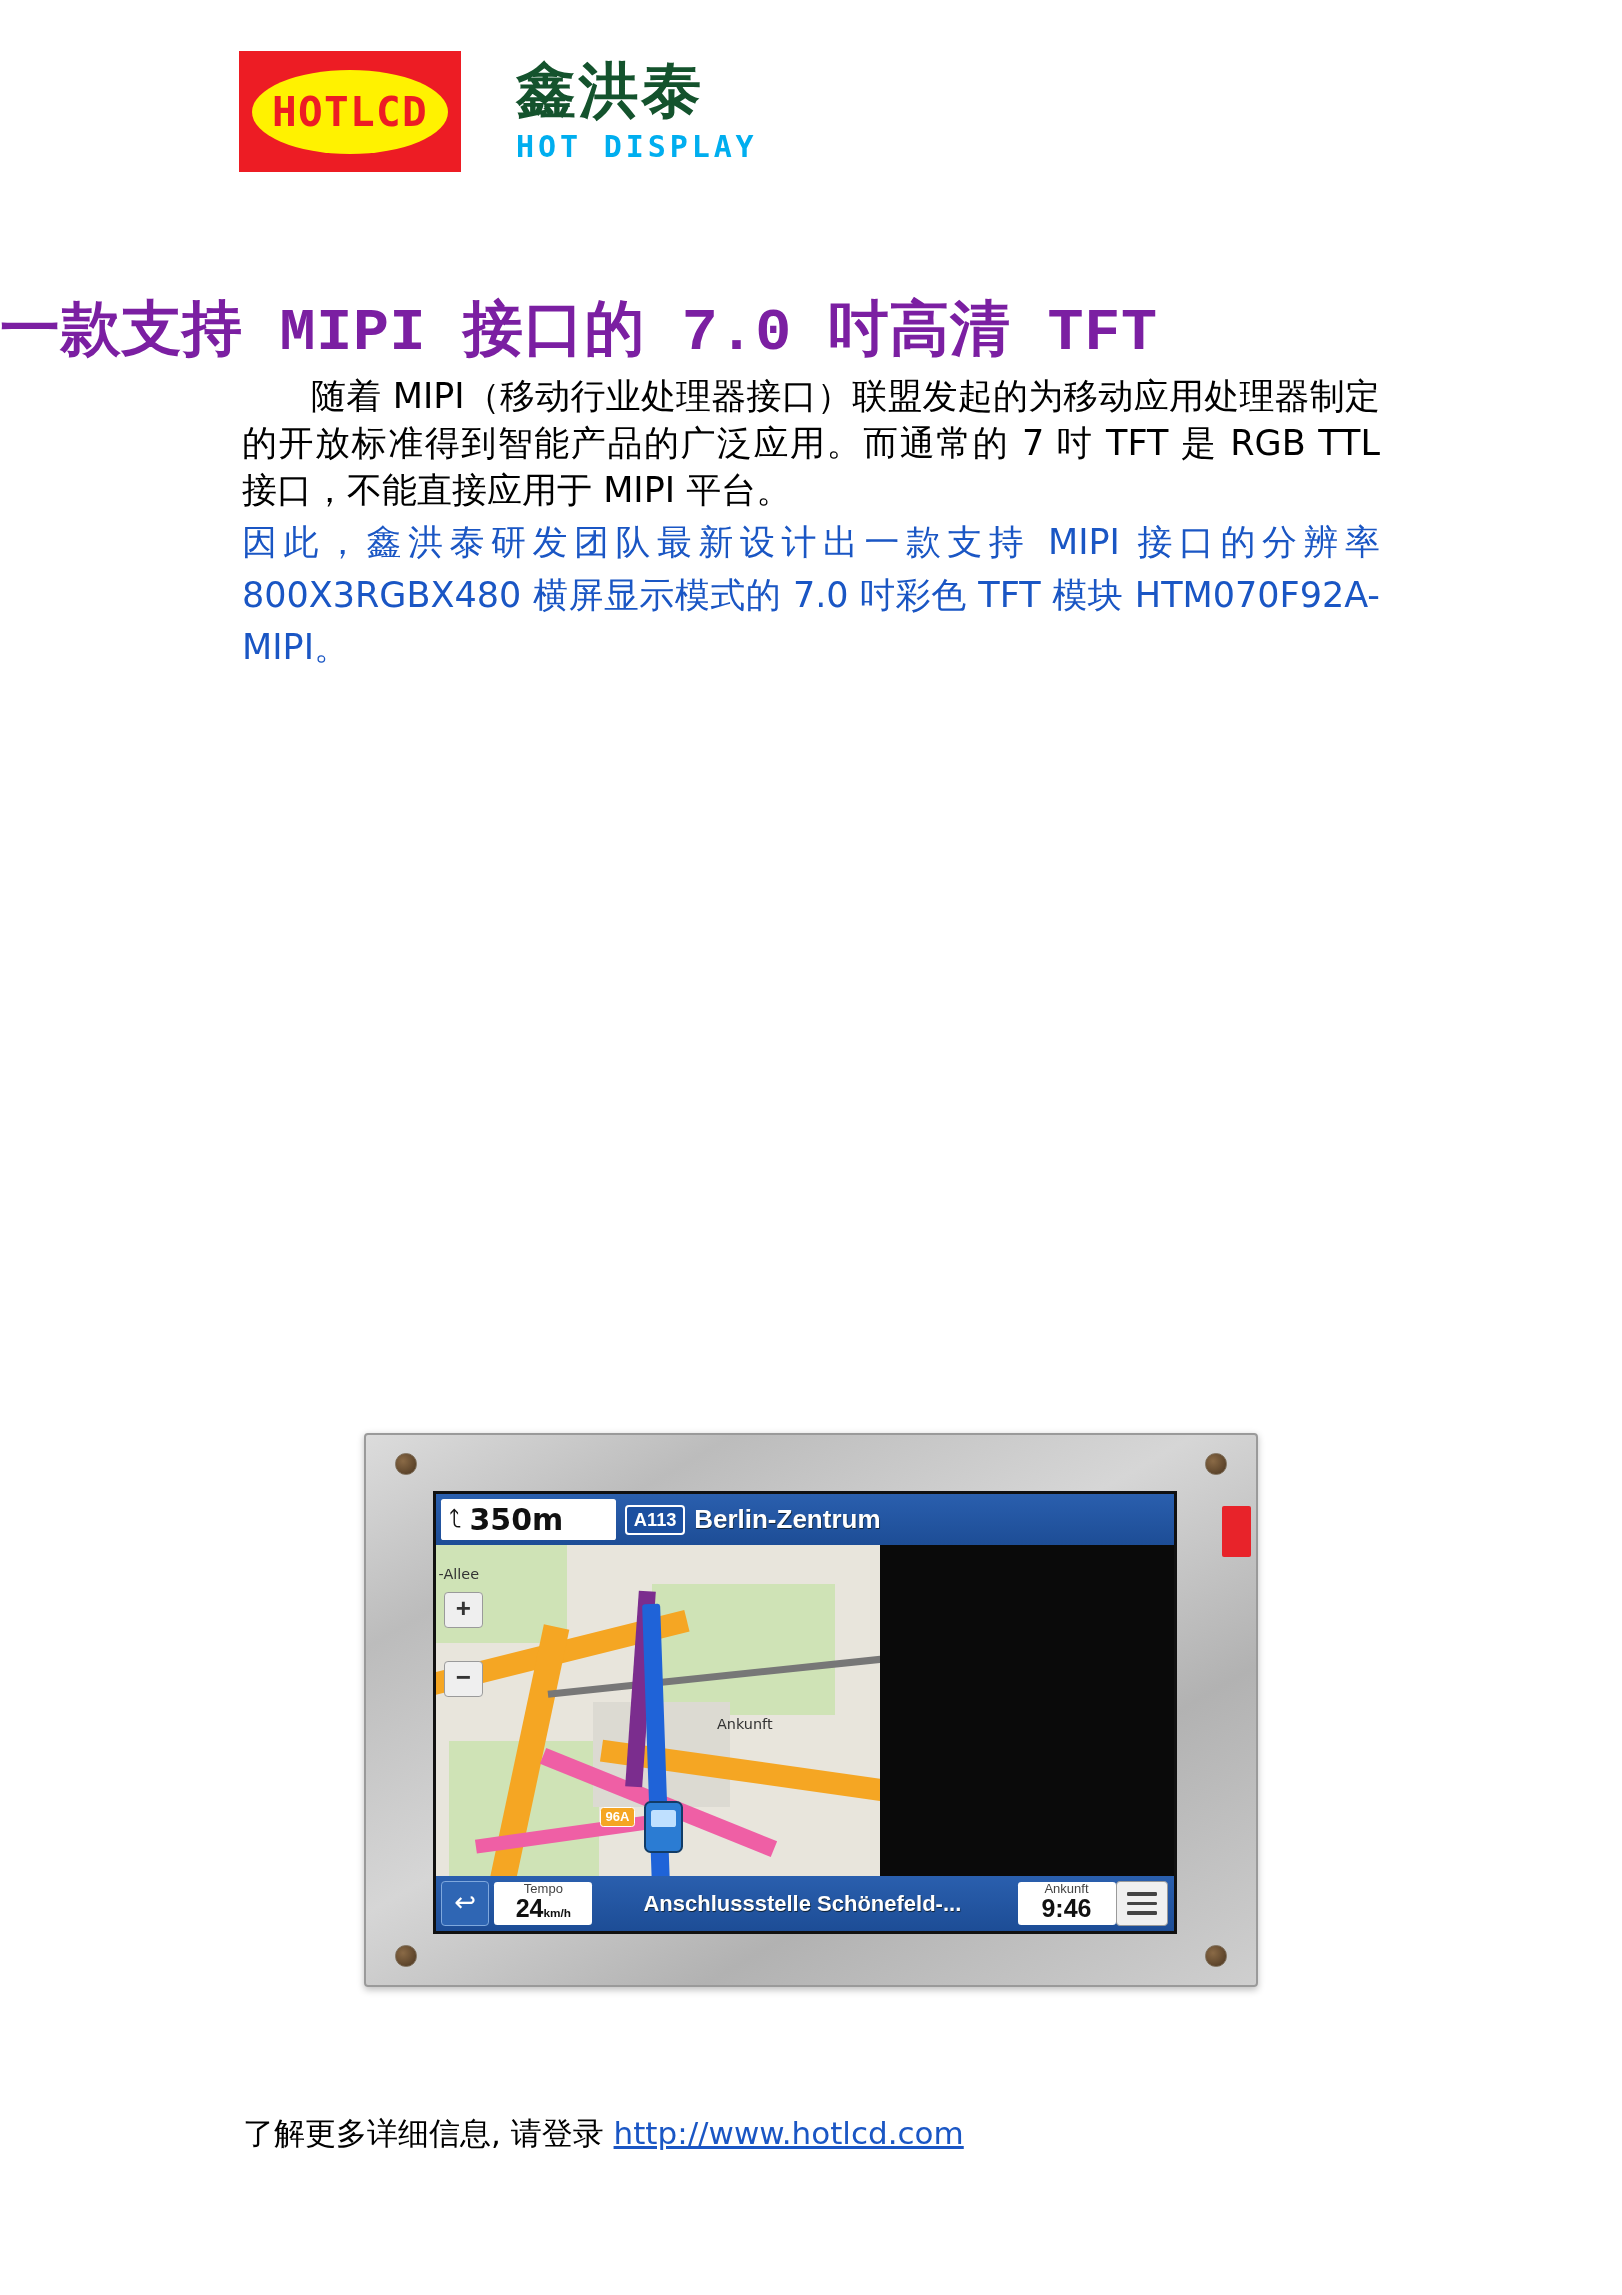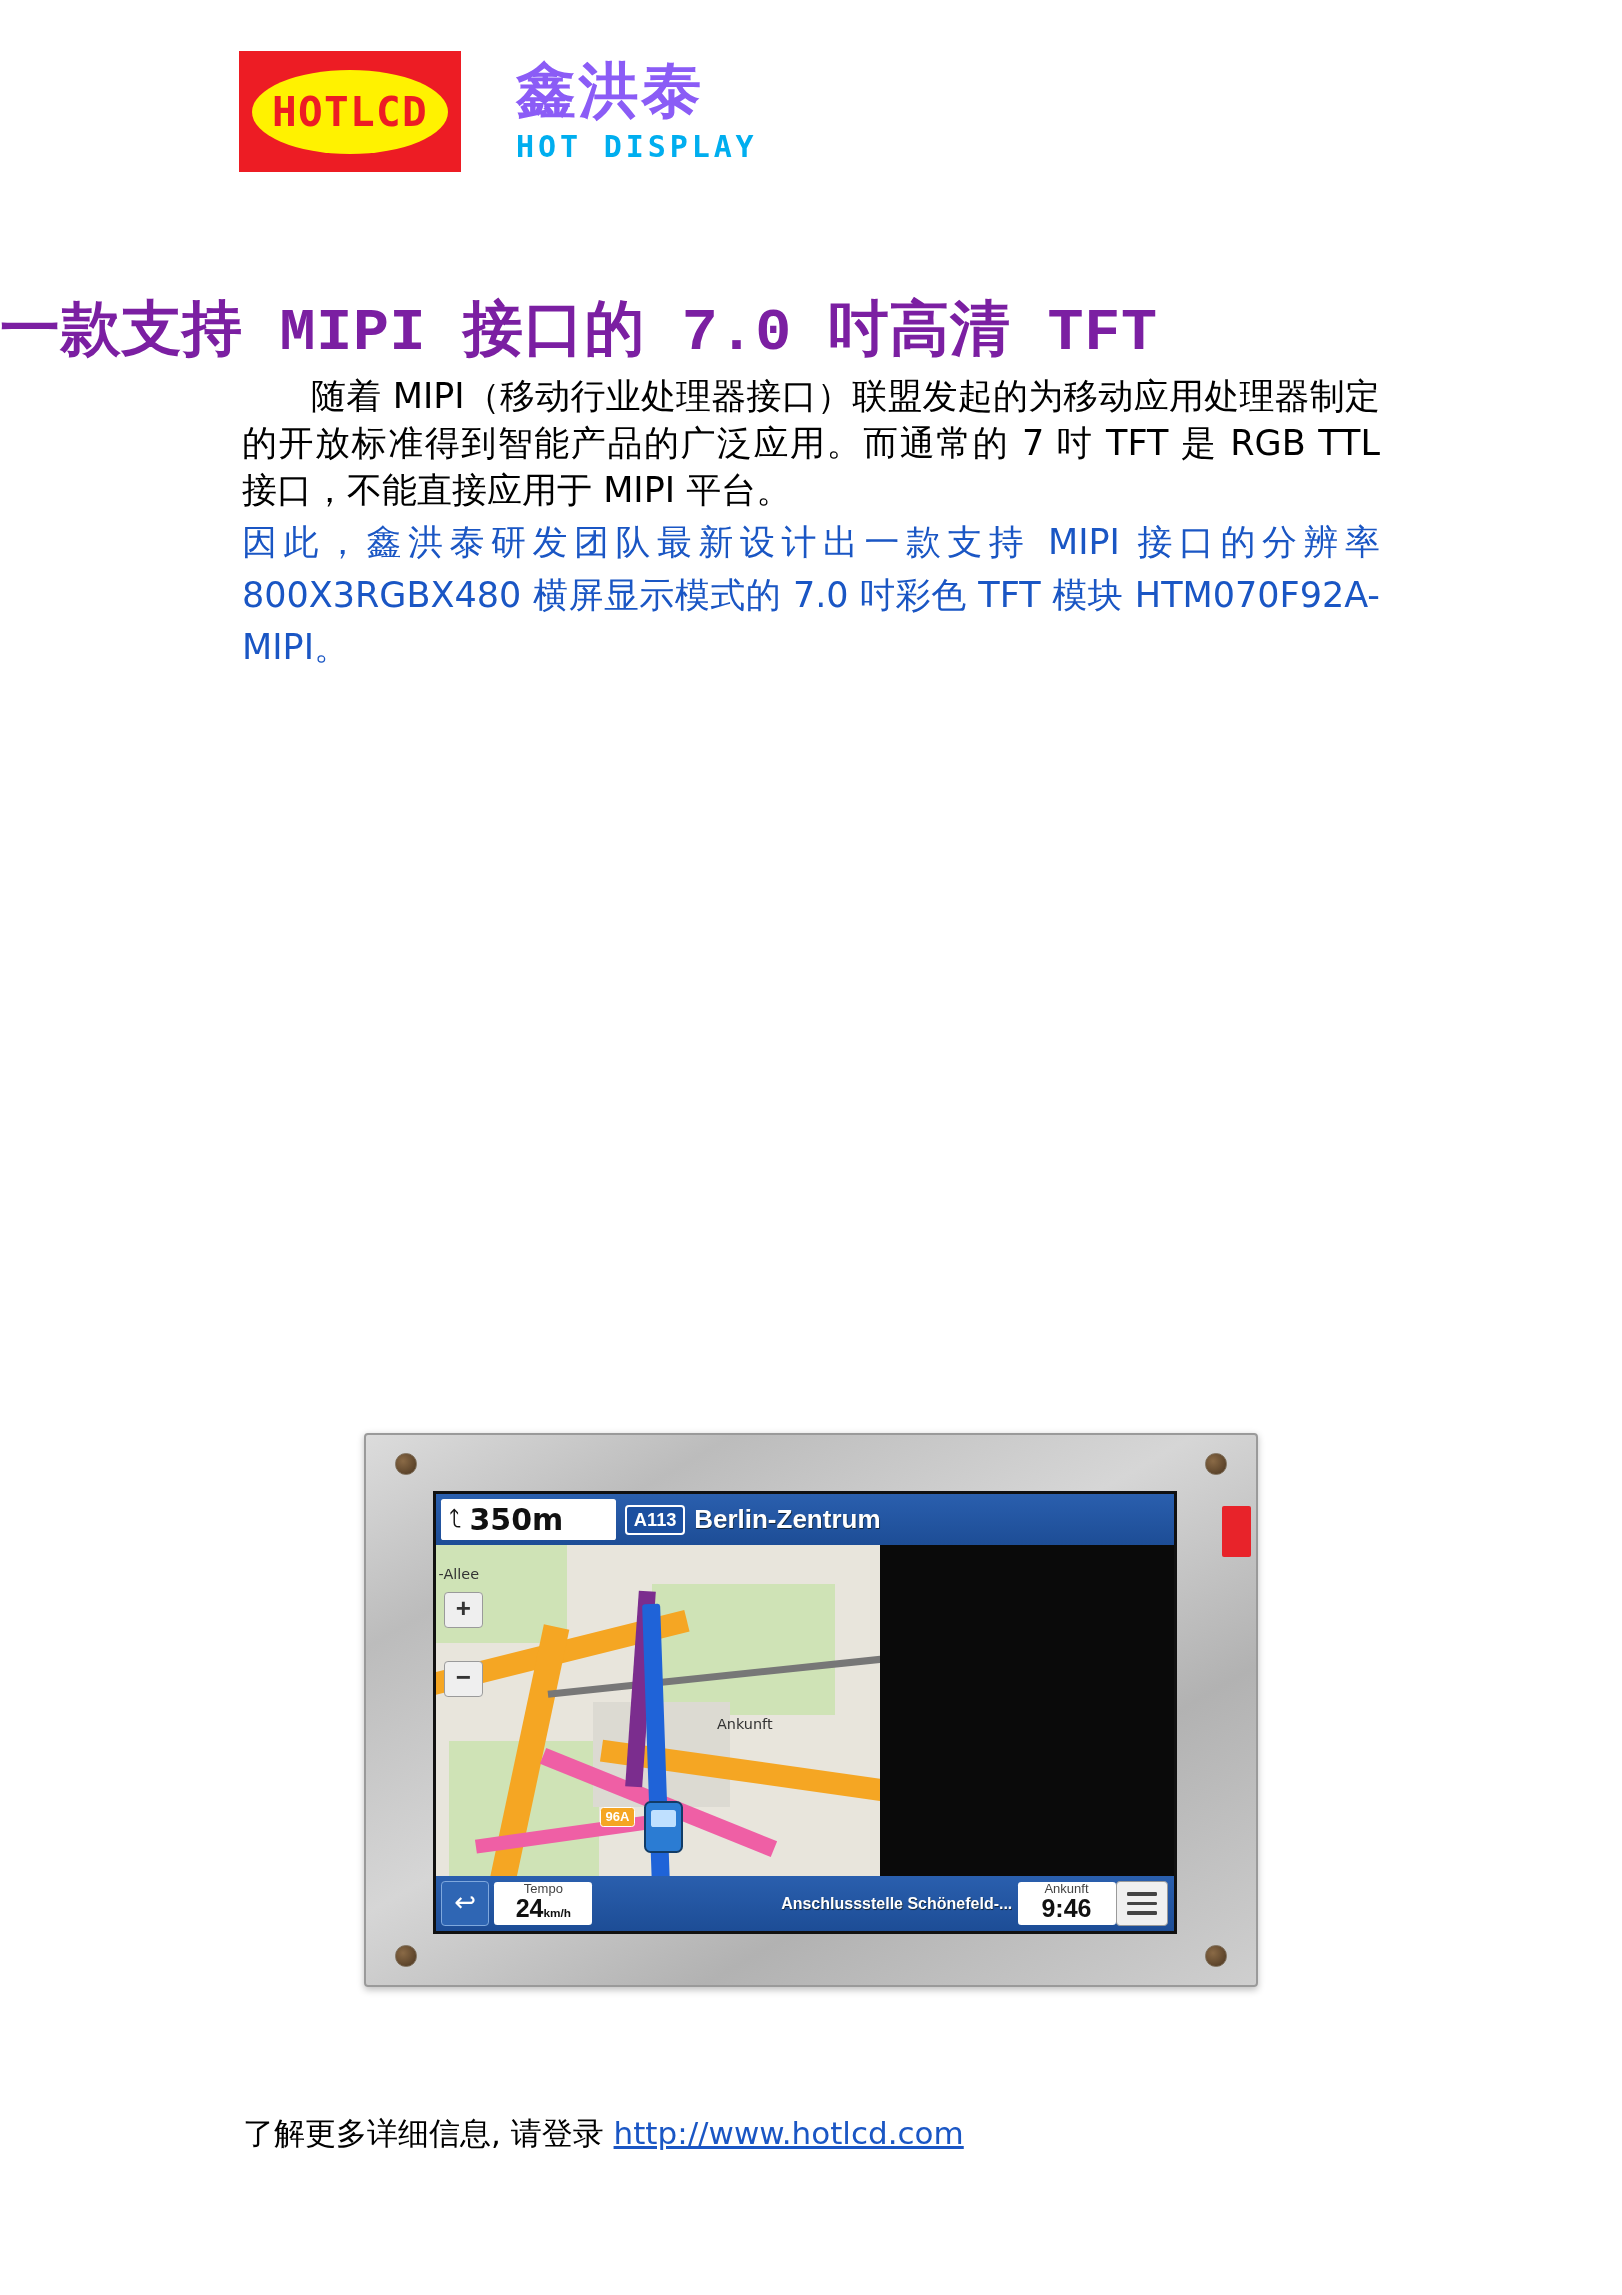--- a/index.html
+++ b/index.html
@@ -62,21 +62,21 @@
     display: flex;
     flex-direction: column;
     justify-content: center;
     height: 121px;
   }
   .logo-cn {
     font-family: "DejaVu Sans", sans-serif;
     font-weight: bold;
     font-size: 60px;
     line-height: 1;
-    color: #8b5cf6;
+    color: #14532d;
     letter-spacing: 2.6px;
   }
   .logo-en {
     font-family: "DejaVu Sans Mono", monospace;
     font-weight: bold;
     font-size: 30px;
     line-height: 1.1;
     color: #00aeef;
     letter-spacing: 3.9px;
     margin-top: 9.2px;
@@ -408,22 +408,22 @@
     align-items: center;
     justify-content: flex-start;
     padding: 0 6.5px;
     box-sizing: border-box;
   }
   .bb-cap { font-size: 13px; color:#444; line-height:1; }
   .bb-val { font-size: 25px; font-weight: bold; line-height:1.05; }
   .bb-val .u { font-size: 11.8px; }
   .bb-street {
     flex: 1;
-    text-align: right;
-    font-size: 16px;
+    text-align: center;
+    font-size: 22px;
     font-weight: bold;
     white-space: nowrap;
     overflow: hidden;
     text-shadow: 0.7px 0.7px 0.7px #123;
   }
   .bb-menu {
     width: 50px; height: 43px;
     margin-right: 6.5px;
     background: #f0f0f0;
     border: 1.3px solid #9a9a9a;

